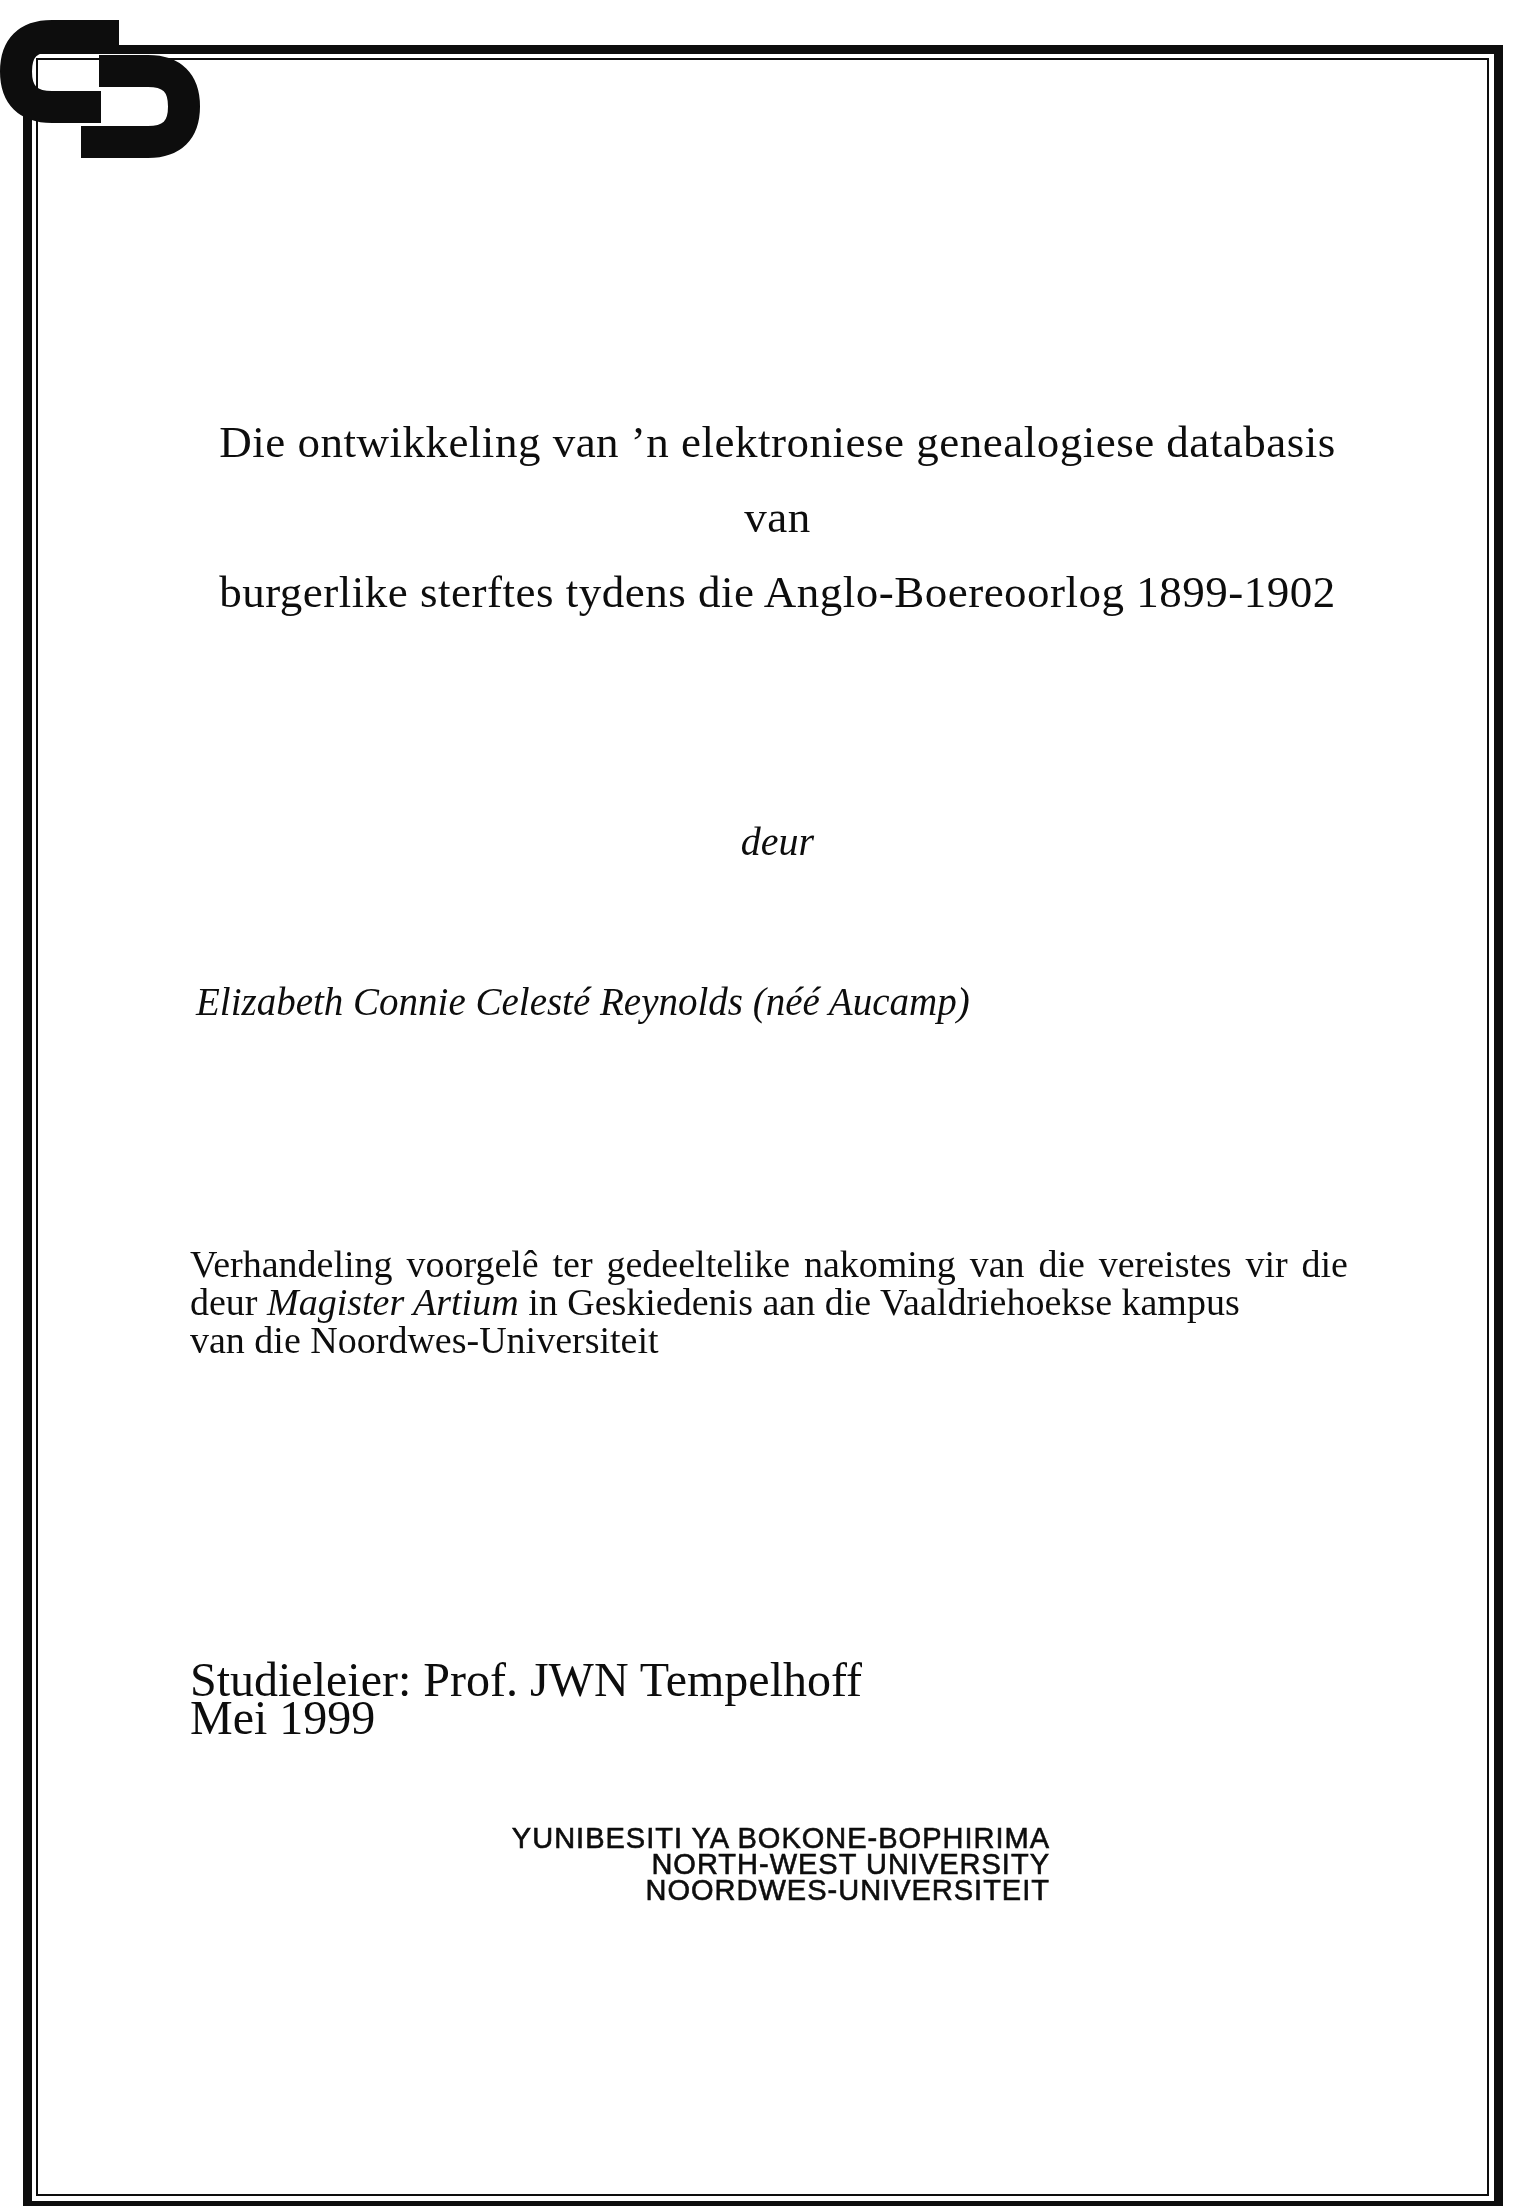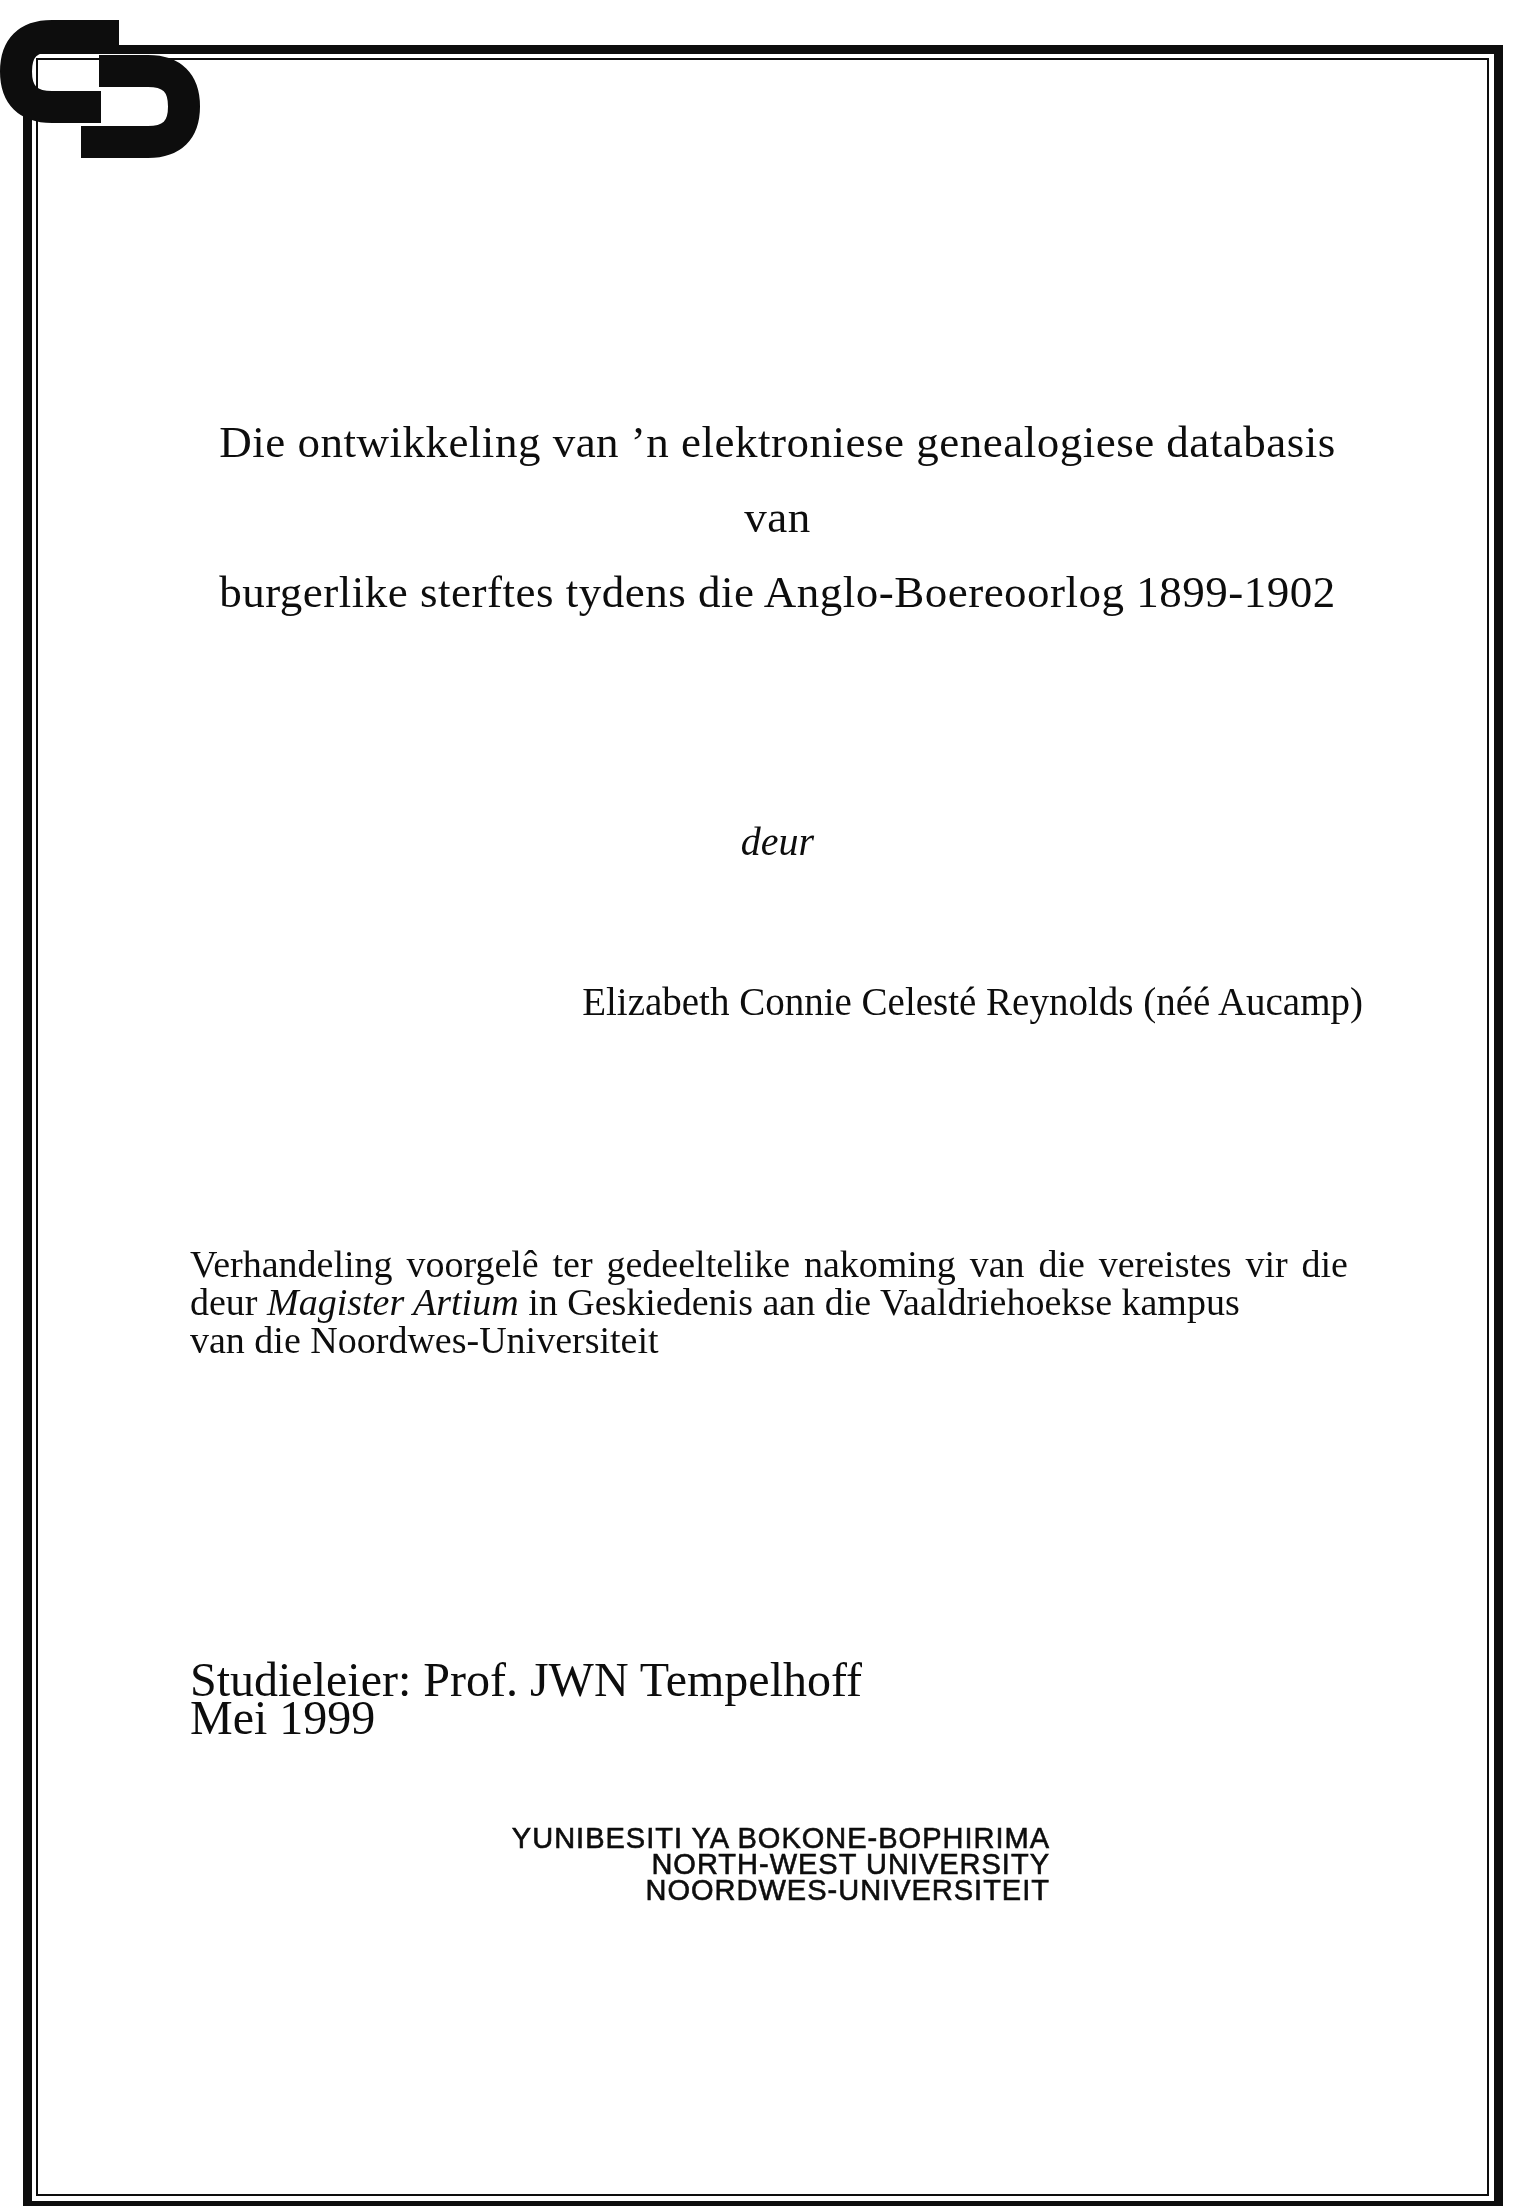--- a/index.html
+++ b/index.html
@@ -42,25 +42,26 @@
     position: absolute;
     left: 190px; top: 802px;
     width: 1175px;
     font-size: 40px;
     line-height: 40px;
     text-align: center;
     font-style: italic;
   }
   .author {
     position: absolute;
-    left: 188px; top: 962px;
+    left: 196px; top: 962px;
     width: 1175px;
     font-size: 39px;
     line-height: 39px;
-    text-align: right;
+    text-align: left;
+    font-style: italic;
   }
   .statement {
     position: absolute;
     left: 190px; top: 1225px;
     width: 1158px;
     font-size: 38px;
     line-height: 38px;
   }
   .statement .justified {
     text-align: justify;

